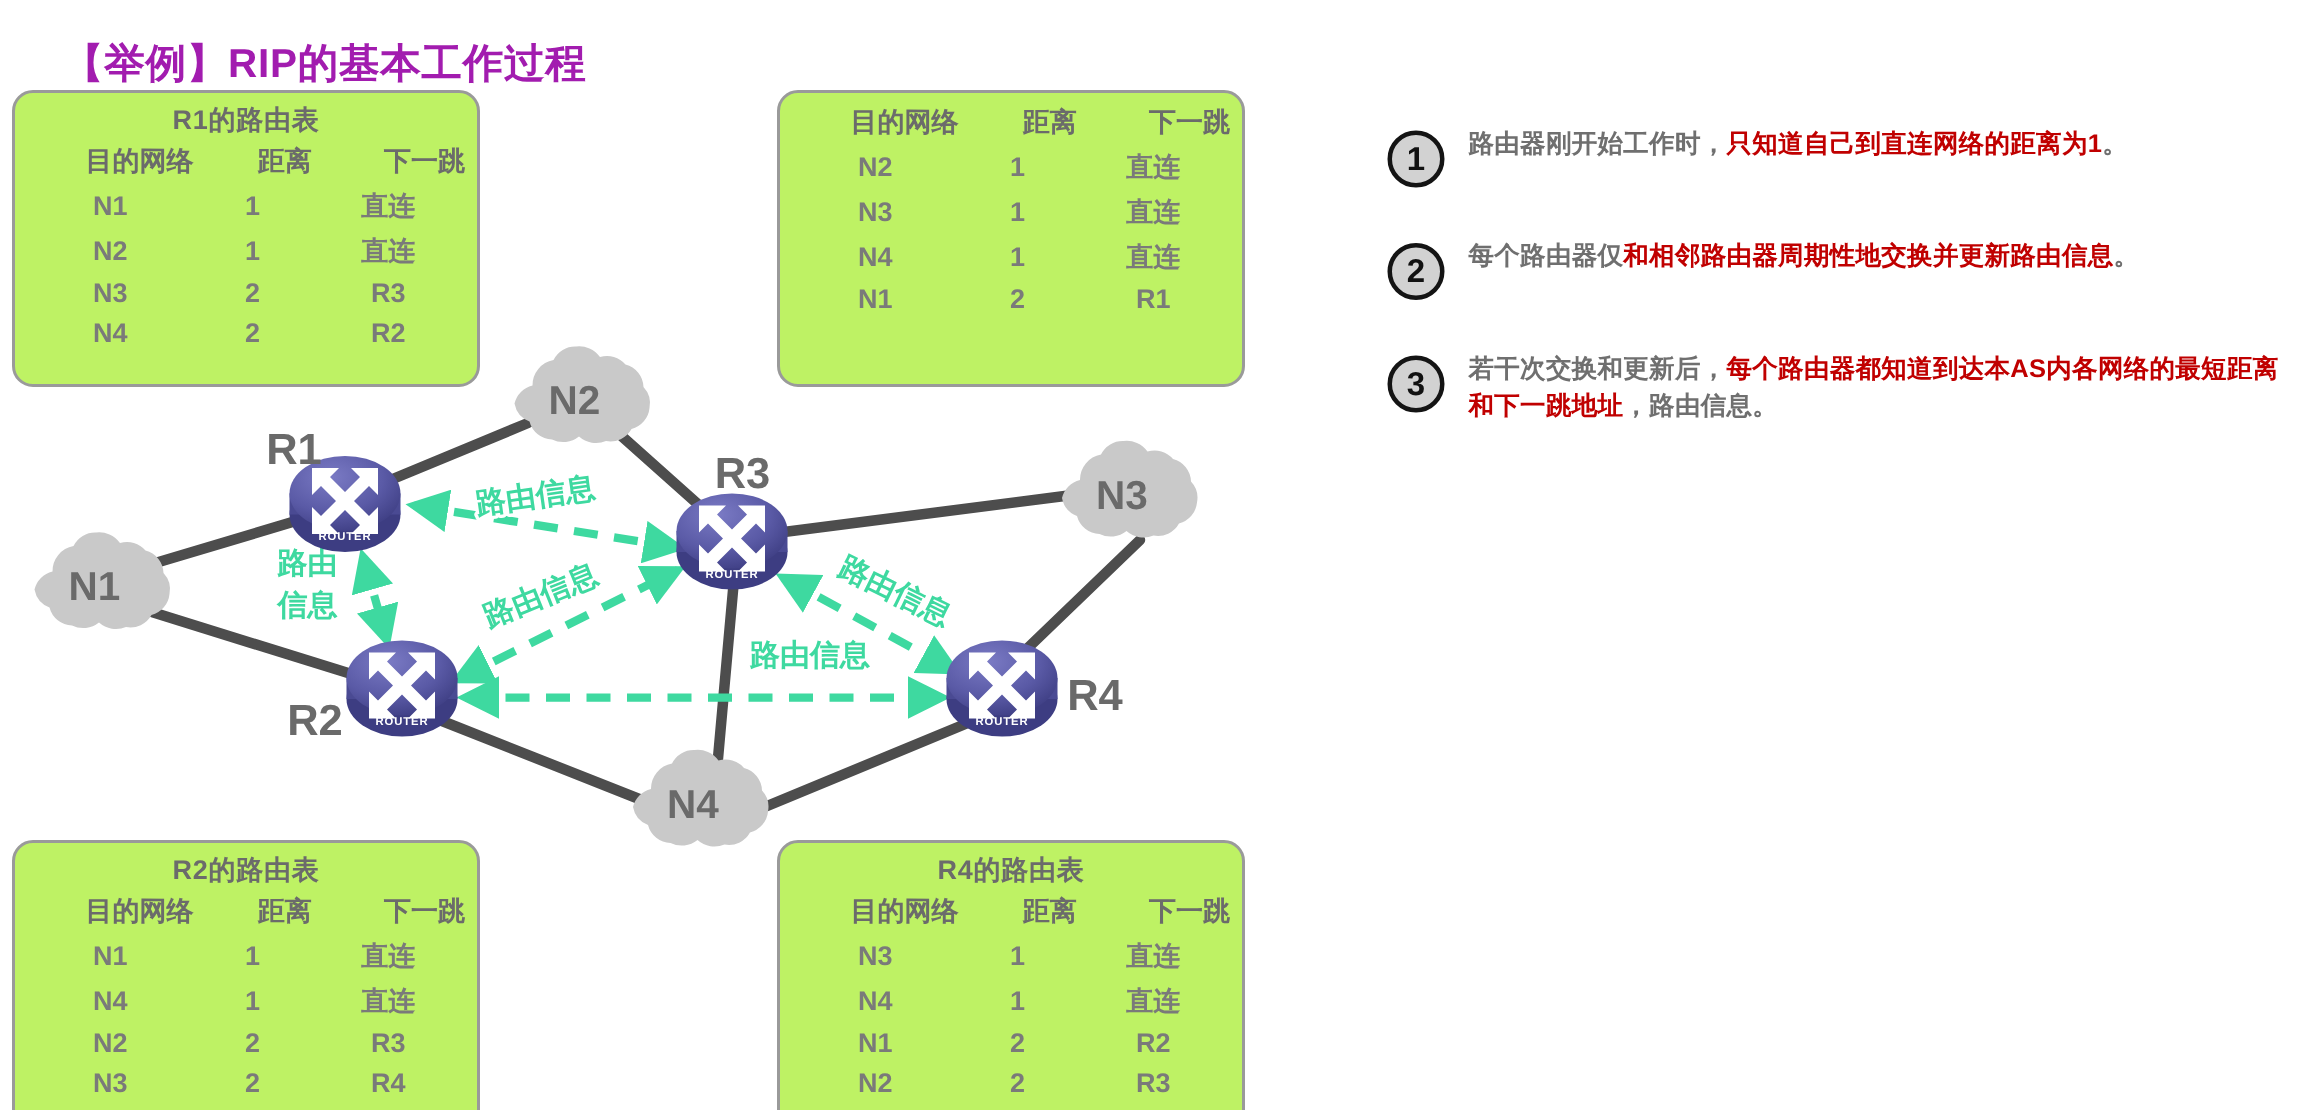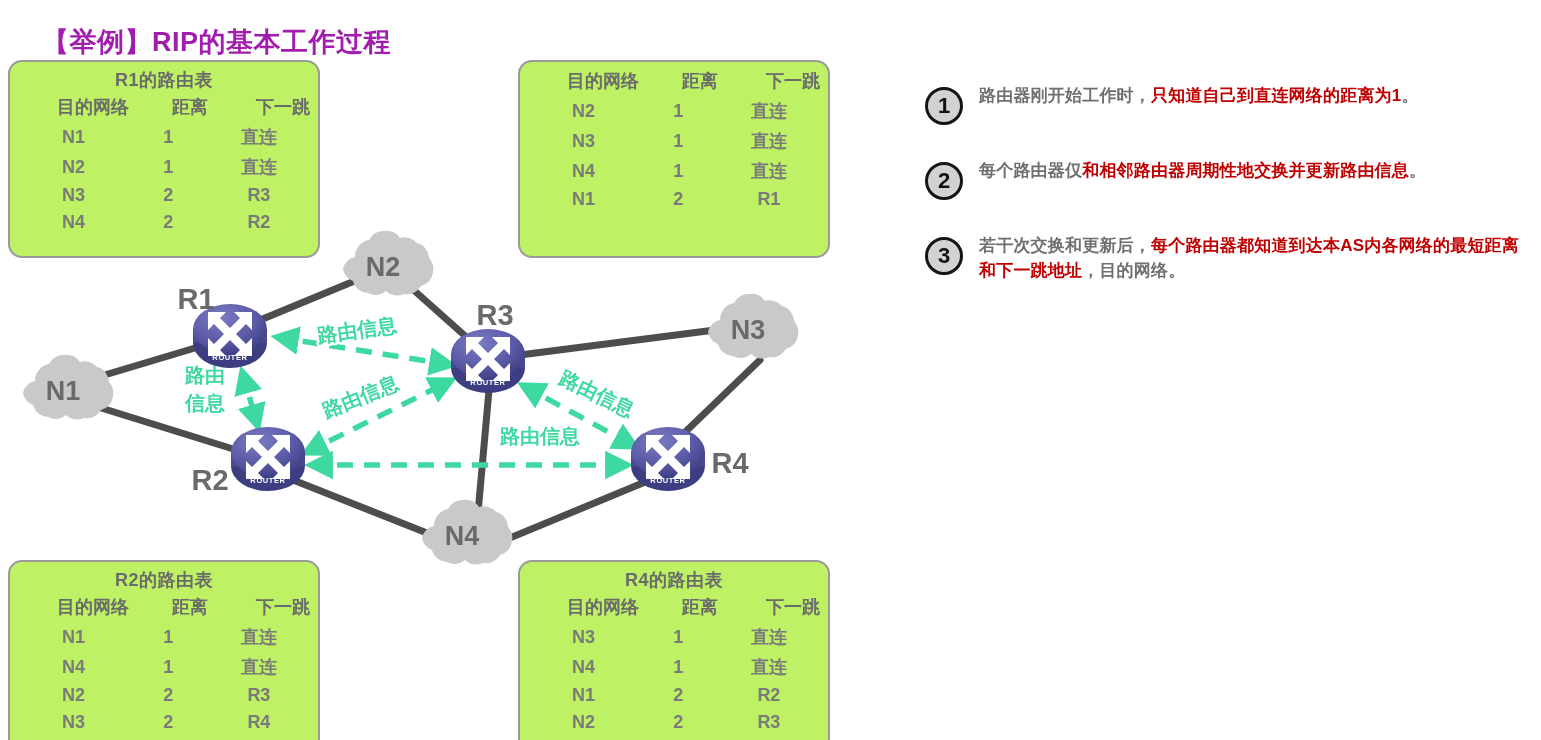--- a/index.html
+++ b/index.html
@@ -312,18 +312,18 @@
     </div>
     <div class="note">
       <div class="badge">2</div>
       <div class="ntext">
         <span>每个路由器仅</span><span class="hl">和相邻路由器周期性地交换并更新路由信息</span><span>。</span>
       </div>
     </div>
     <div class="note">
       <div class="badge">3</div>
       <div class="ntext">
-        <span>若干次交换和更新后，</span><span class="hl">每个路由器都知道到达本AS内各网络的最短距离和下一跳地址</span><span>，目的网络。</span>
+        <span>若干次交换和更新后，</span><span class="hl">每个路由器都知道到达本AS内各网络的最短距离和下一跳地址</span><span>，路由信息。</span>
       </div>
     </div>
   </div>
 
 </div>
 
 </body></html>

